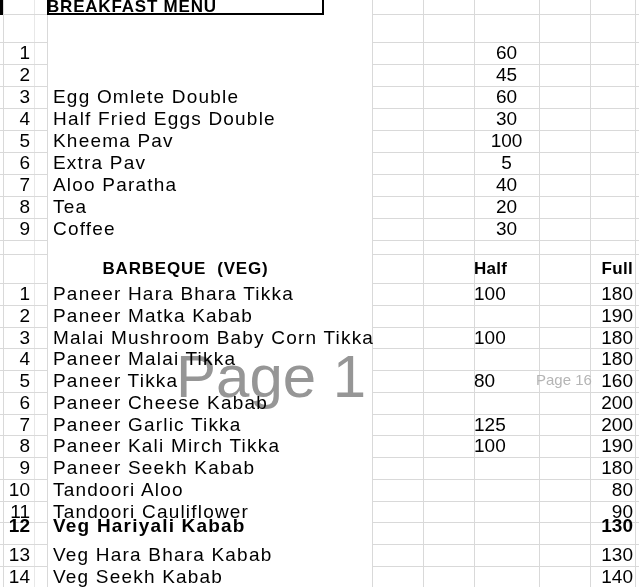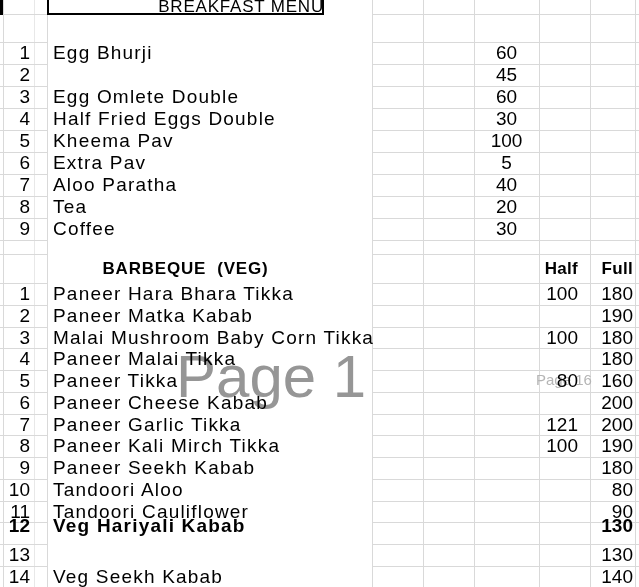--- a/index.html
+++ b/index.html
@@ -18,28 +18,28 @@
     position:absolute;left:536px;top:372px;font-size:15px;line-height:15px;
     color:var(--wm-small,#b5b5b5);z-index:1;white-space:pre;
   }
   .corner-mark{position:absolute;left:0;top:0;width:3px;height:15px;background:#000;z-index:3;}
   .title-box{
     position:absolute;left:47px;top:-2px;width:277px;height:17px;
     border:2px solid var(--title-border,#000);box-sizing:border-box;z-index:3;background:transparent;
   }
   .title-text{
     position:absolute;left:47px;top:0;width:277px;height:32px;line-height:14px;
-    text-align:right;font-weight:normal;font-size:17px;letter-spacing:0.8px;z-index:4;
+    text-align:left;font-weight:bold;font-size:17px;letter-spacing:0.8px;z-index:4;
   }
   .row{position:absolute;left:0;width:639px;z-index:2;font-size:19px;}
   .cell{position:absolute;top:0;height:100%;white-space:pre;}
   .c-no{left:0;width:30px;text-align:right;}
   .c-name{left:53px;width:320px;letter-spacing:1.2px;overflow:visible;}
   .c-price{left:474px;width:65px;text-align:center;}
-  .c-half{left:474px;width:104px;text-align:right;}
+  .c-half{left:474px;width:104px;}
   .c-full{left:590px;width:43px;text-align:right;}
   .bbq-header{position:absolute;left:0;top:254px;width:639px;height:29px;line-height:29px;z-index:2;}
   .bbq-title{
     position:absolute;left:47px;top:0;width:277px;height:100%;text-align:center;
     font-weight:bold;font-size:17px;letter-spacing:0.8px;white-space:pre;
   }
   .col-head{font-weight:bold;font-size:17px;letter-spacing:0.3px;}
 </style>
 </head>
 <body>
@@ -115,21 +115,20 @@
   <div class="wm-small">Page 16</div>
 
   <div class="corner-mark"></div>
 
   <div class="title-box"></div>
   <div class="title-text">BREAKFAST MENU</div>
 
   <div id="breakfast-rows">
       <div class="row" style="top: 42px; height: 22px; line-height: 22px;">
         <div class="cell c-no">1</div>
-        <div class="cell c-name">Egg Bhurji</div>
         <div class="cell c-price">60</div>
       </div>
       <div class="row" style="top: 64px; height: 22px; line-height: 22px;">
         <div class="cell c-no">2</div>
         <div class="cell c-price">45</div>
       </div>
       <div class="row" style="top: 86px; height: 22px; line-height: 22px;">
         <div class="cell c-no">3</div>
         <div class="cell c-name">Egg Omlete Double</div>
         <div class="cell c-price">60</div>
@@ -205,21 +204,21 @@
       </div>
       <div class="row" style="top: 391.75px; height: 21.75px; line-height: 21.75px;">
         <div class="cell c-no">6</div>
         <div class="cell c-name">Paneer Cheese Kabab</div>
         <div class="cell c-half"></div>
         <div class="cell c-full">200</div>
       </div>
       <div class="row" style="top: 413.5px; height: 21.75px; line-height: 21.75px;">
         <div class="cell c-no">7</div>
         <div class="cell c-name">Paneer Garlic Tikka</div>
-        <div class="cell c-half">121</div>
+        <div class="cell c-half">125</div>
         <div class="cell c-full">200</div>
       </div>
       <div class="row" style="top: 435.25px; height: 21.75px; line-height: 21.75px;">
         <div class="cell c-no">8</div>
         <div class="cell c-name">Paneer Kali Mirch Tikka</div>
         <div class="cell c-half">100</div>
         <div class="cell c-full">190</div>
       </div>
       <div class="row" style="top: 457px; height: 21.75px; line-height: 21.75px;">
         <div class="cell c-no">9</div>
@@ -240,20 +239,21 @@
         <div class="cell c-full">90</div>
       </div>
       <div class="row" style="top: 515px; height: 21.75px; line-height: 21.75px; font-weight: bold;">
         <div class="cell c-no">12</div>
         <div class="cell c-name">Veg Hariyali Kabab</div>
         <div class="cell c-half"></div>
         <div class="cell c-full">130</div>
       </div>
       <div class="row" style="top: 544px; height: 21.75px; line-height: 21.75px;">
         <div class="cell c-no">13</div>
+        <div class="cell c-name">Veg Hara Bhara Kabab</div>
         <div class="cell c-half"></div>
         <div class="cell c-full">130</div>
       </div>
       <div class="row" style="top: 565.75px; height: 21.75px; line-height: 21.75px;">
         <div class="cell c-no">14</div>
         <div class="cell c-name">Veg Seekh Kabab</div>
         <div class="cell c-half"></div>
         <div class="cell c-full">140</div>
       </div>
     </div>

